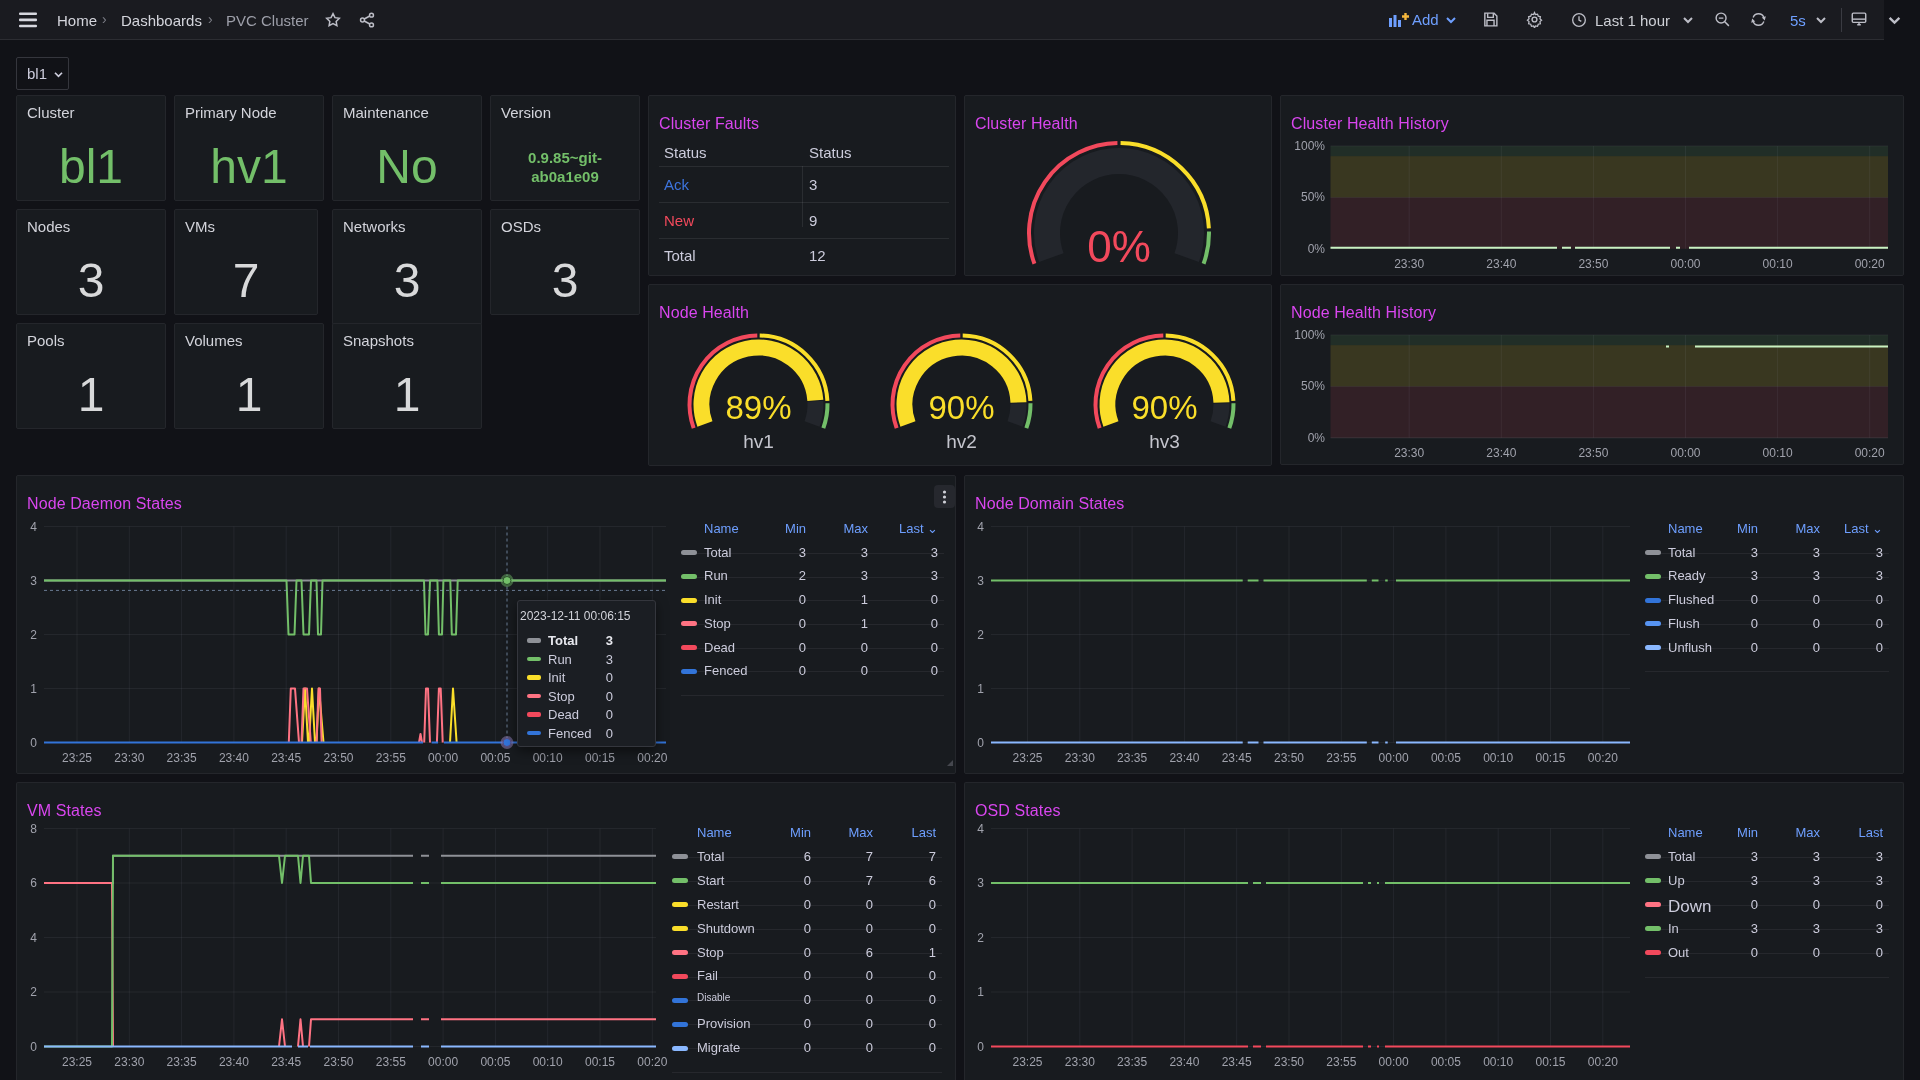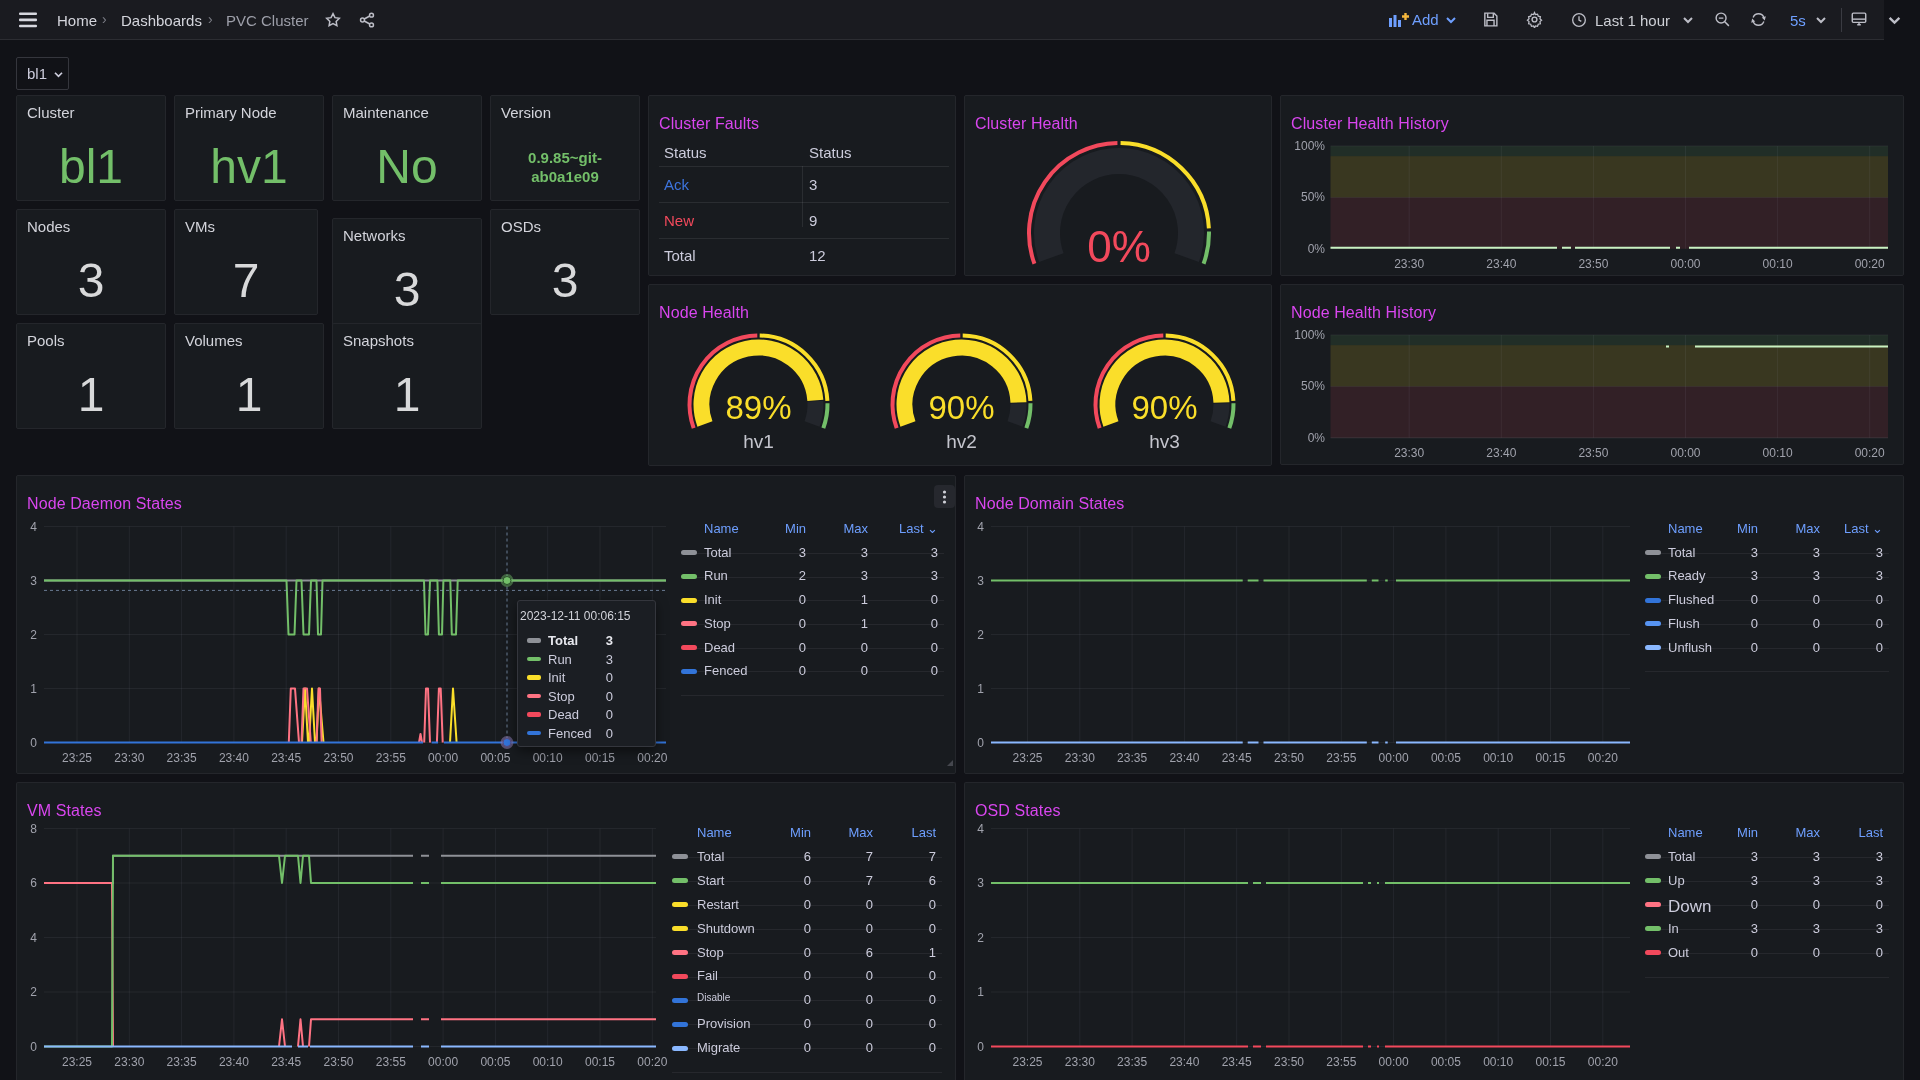--- a/index.html
+++ b/index.html
@@ -117,21 +117,21 @@
     <div class="bigval" style="top:52px;font-size:15px;font-weight:700;line-height:19px;color:#73bf69">0.9.85~git-<br>ab0a1e09</div>
   </div>
 <div class="panel" style="left:16px;top:209px;width:150px;height:106px">
     <div class="stitle">Nodes</div>
     <div class="bigval" style="top:47px;font-size:48px;color:#d8d9da">3</div>
   </div>
 <div class="panel" style="left:174px;top:209px;width:144px;height:106px">
     <div class="stitle">VMs</div>
     <div class="bigval" style="top:47px;font-size:48px;color:#d8d9da">7</div>
   </div>
-<div class="panel" style="left:332px;top:218px;width:150px;height:116px">
+<div class="panel" style="left:332px;top:209px;width:150px;height:116px">
     <div class="stitle">Networks</div>
     <div class="bigval" style="top:47px;font-size:48px;color:#d8d9da">3</div>
   </div>
 <div class="panel" style="left:490px;top:209px;width:150px;height:106px">
     <div class="stitle">OSDs</div>
     <div class="bigval" style="top:47px;font-size:48px;color:#d8d9da">3</div>
   </div>
 <div class="panel" style="left:16px;top:323px;width:150px;height:106px">
     <div class="stitle">Pools</div>
     <div class="bigval" style="top:47px;font-size:48px;color:#d8d9da">1</div>

